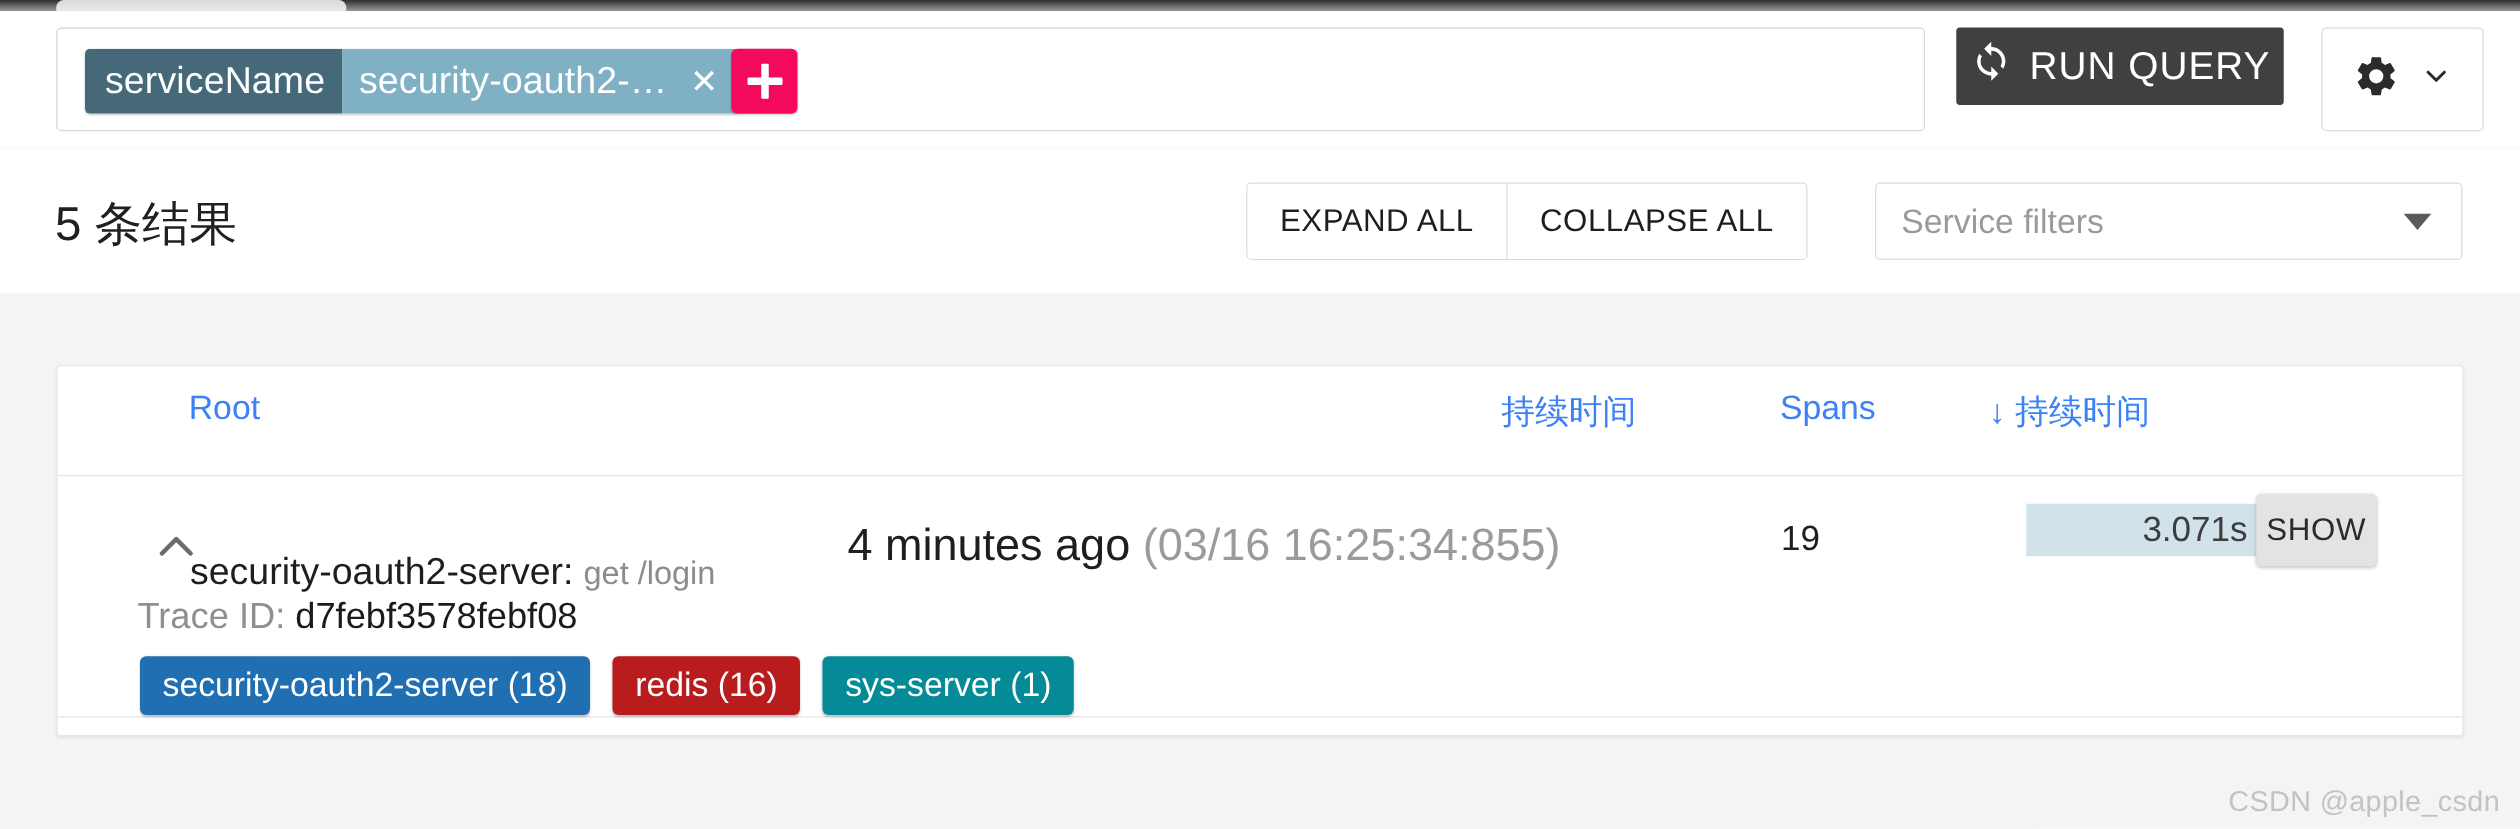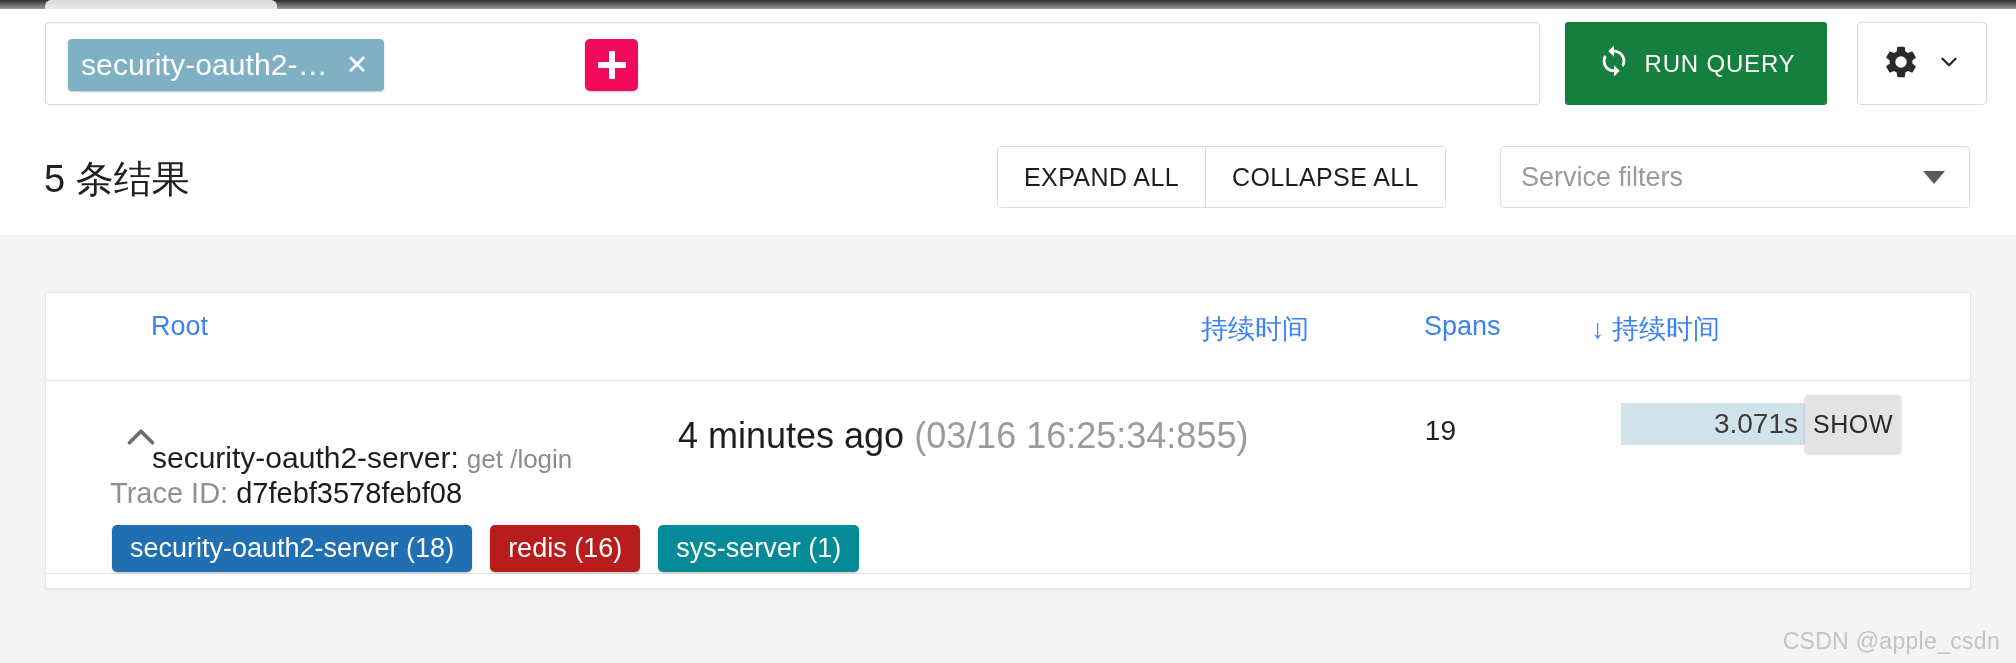--- a/index.html
+++ b/index.html
@@ -103,26 +103,26 @@
     width: 6px; height: 28px; background: #fff; border-radius: 1px;
   }
   #add-filter-btn .plus-h {
     position: absolute; left: 12.5px; top: 23px;
     width: 28px; height: 6px; background: #fff; border-radius: 1px;
   }
 
   #run-query-btn {
     position: absolute;
     left: 1565px; top: 13px;
-    width: 262px; height: 83px;
-    background: #15803d;
+    width: 262px; height: 62px;
+    background: #404040;
     border: none;
     border-radius: 3px;
     color: #ffffff;
-    font-size: 24px;
+    font-size: 31px;
     letter-spacing: .8px;
     display: flex;
     align-items: center;
     justify-content: center;
     gap: 14px;
     cursor: pointer;
     font-family: "Liberation Sans", sans-serif;
   }
   #settings-btn {
     position: absolute;
@@ -354,20 +354,21 @@
 
 <div id="top-strip">
   <div class="tab-stub"></div>
 </div>
 
 <div id="query-bar">
 
   <div id="search-box">
 
     <div id="chip">
+      <span class="chip-key">serviceName</span>
       <span class="chip-val">security-oauth2-…</span>
       <span class="chip-x">✕</span>
     </div>
 
     <button id="add-filter-btn">
       <span class="plus-v"></span>
       <span class="plus-h"></span>
     </button>
 
   </div>

